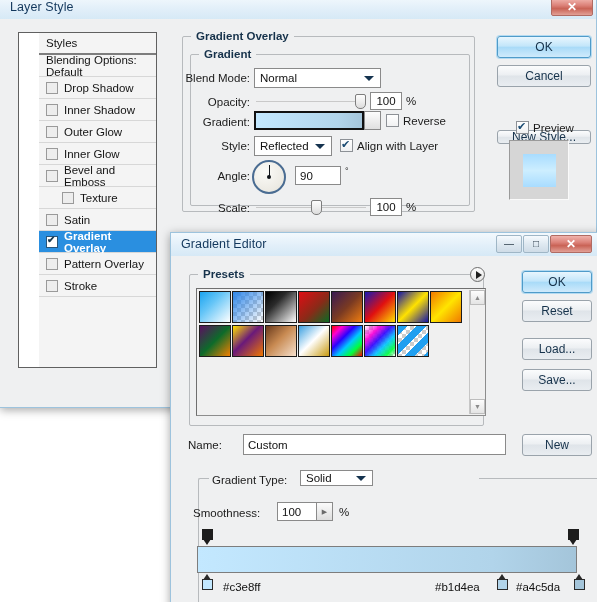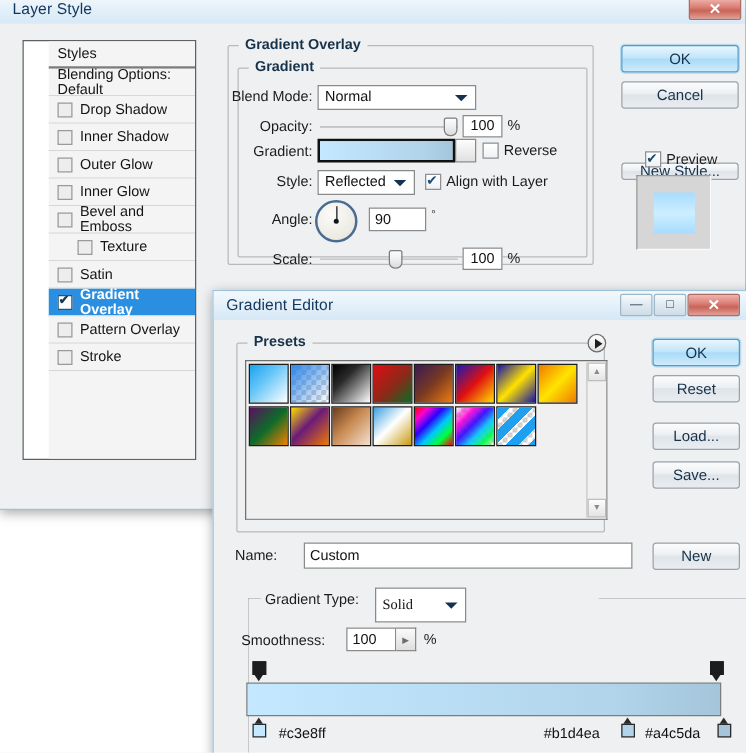--- a/index.html
+++ b/index.html
@@ -506,21 +506,21 @@
 
   <div class="lbl left" style="left:17px; top:206px; width:50px;">Name:</div>
   <div class="field" style="left:72px; top:201px; width:263px; height:21px;">
     <span>Custom</span>
   </div>
 
   <div class="group" style="left:27px; top:245px; width:403px; height:133px; border-right:none; border-bottom:none;">
   </div>
   <div style="position:absolute; left:38px; top:236px; width:270px; height:16px; background:#eff0f1;"></div>
   <div class="lbl left" style="left:41px; top:241px; width:100px; font-weight:normal;">Gradient Type:</div>
-  <div class="combo" style="left:129px; top:237px; width:73px; height:28px;font-family:Liberation Serif, serif;">
+  <div class="combo" style="left:129px; top:237px; width:73px; height:16px;">
     <span>Solid</span>
     <span class="arrow"></span>
   </div>
 
   <div class="lbl left" style="left:22px; top:274px; width:90px;">Smoothness:</div>
   <div class="field" style="left:106px; top:269px; width:40px; height:19px;">
     <span>100</span>
   </div>
   <div class="spin-btn" style="left:146px; top:269px; height:19px;">▶</div>
   <div class="lbl left" style="left:168px; top:273px; width:14px;">%</div>

